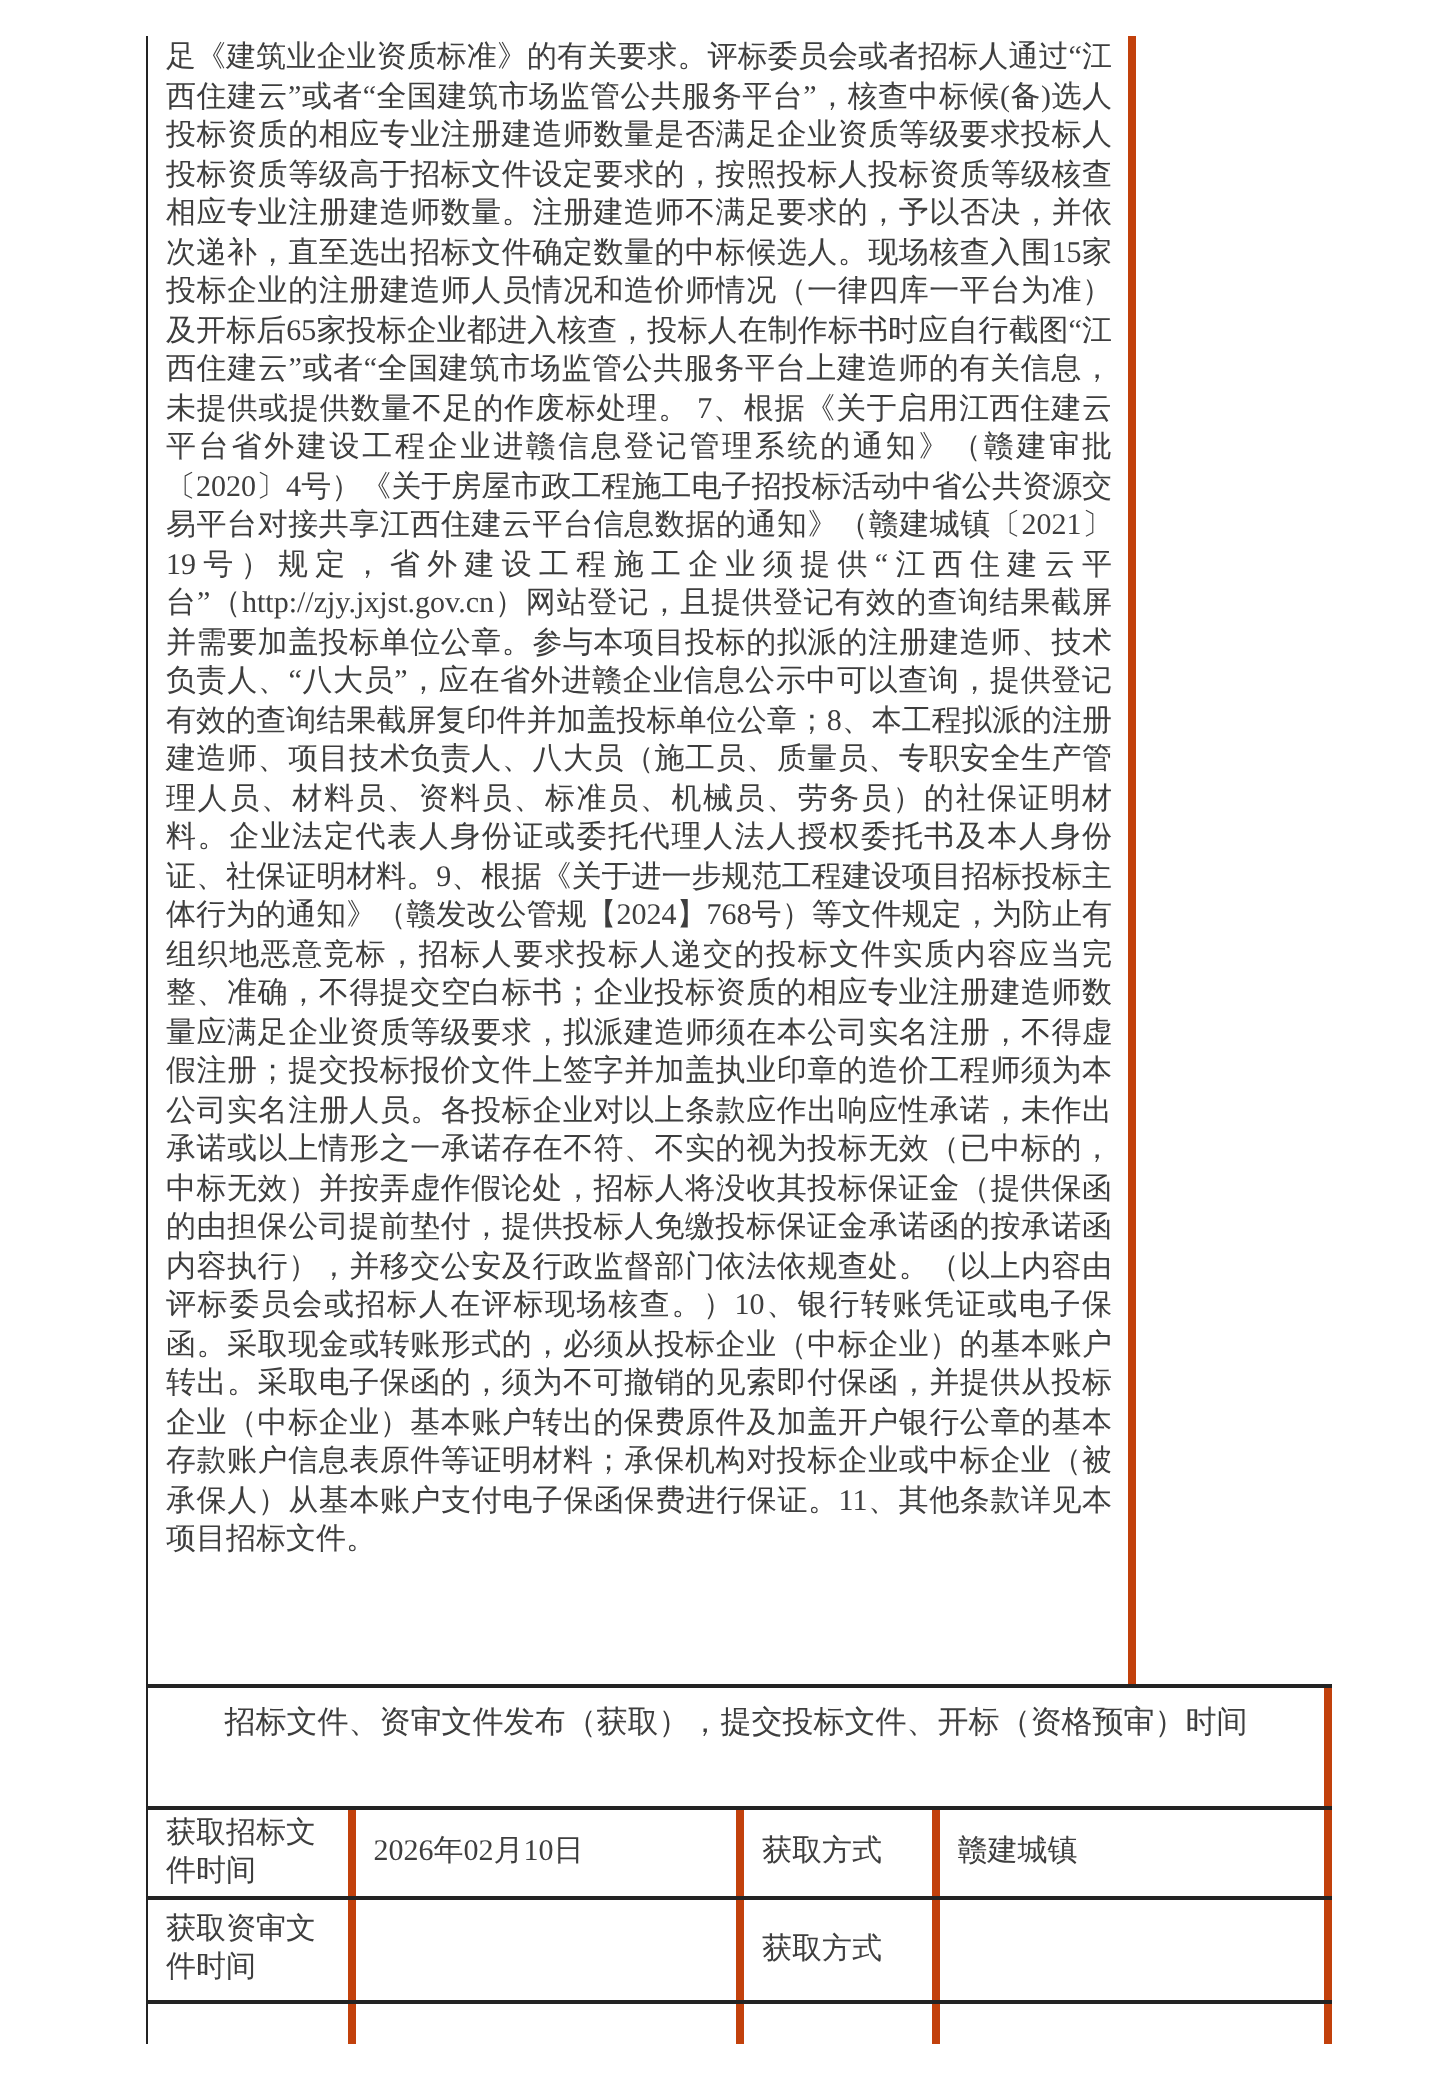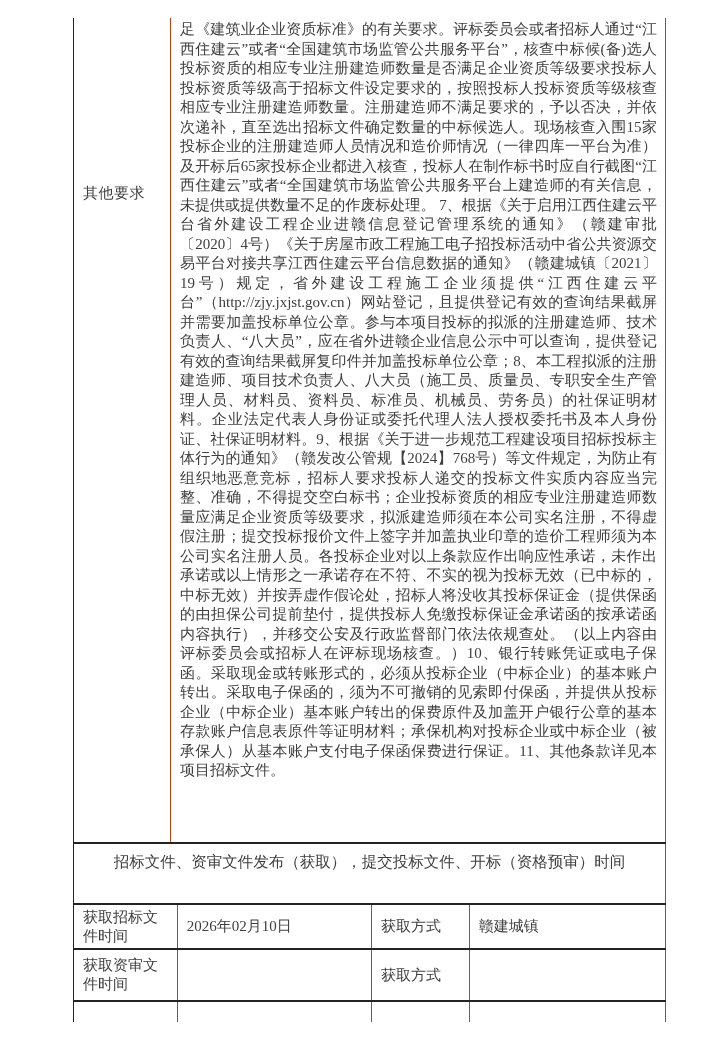--- a/index.html
+++ b/index.html
@@ -22,21 +22,21 @@
   }
   .row {
     display: flex;
     align-items: stretch;
     border-bottom: 2px solid #232323;
     box-sizing: border-box;
   }
   .row.no-bottom { border-bottom: none; }
   .cell {
     box-sizing: border-box;
-    border-right: 1px solid #c2410c;
+    border-right: 4px solid #c2410c;
   }
   .row .cell:first-child { border-left: 1px solid #232323; }
 
   
   .row-req { height: 826px; }
   .cell-req-label {
     width: 98px;
     padding: 166px 0 0 9px;
     font-size: 15px;
     letter-spacing: 0.5px;
@@ -79,23 +79,20 @@
     padding-right: 6px;
   }
 </style>
 </head>
 <body>
 
 <div class="page">
   <div class="tbl">
 
     <div class="row row-req">
-      <div class="cell cell-req-label">
-        <span>其他要求</span>
-      </div>
       <div class="cell cell-req-content">足《建筑业企业资质标准》的有关要求。评标委员会或者招标人通过“江西住建云”或者“全国建筑市场监管公共服务平台”，核查中标候(备)选人投标资质的相应专业注册建造师数量是否满足企业资质等级要求投标人投标资质等级高于招标文件设定要求的，按照投标人投标资质等级核查相应专业注册建造师数量。注册建造师不满足要求的，予以否决，并依次递补，直至选出招标文件确定数量的中标候选人。现场核查入围15家投标企业的注册建造师人员情况和造价师情况（一律四库一平台为准）及开标后65家投标企业都进入核查，投标人在制作标书时应自行截图“江西住建云”或者“全国建筑市场监管公共服务平台上建造师的有关信息，未提供或提供数量不足的作废标处理。 7、根据《关于启用江西住建云平台省外建设工程企业进赣信息登记管理系统的通知》（赣建审批〔2020〕4号）《关于房屋市政工程施工电子招投标活动中省公共资源交易平台对接共享江西住建云平台信息数据的通知》（赣建城镇〔2021〕19号）规定，省外建设工程施工企业须提供“江西住建云平台”（http://zjy.jxjst.gov.cn）网站登记，且提供登记有效的查询结果截屏并需要加盖投标单位公章。参与本项目投标的拟派的注册建造师、技术负责人、“八大员”，应在省外进赣企业信息公示中可以查询，提供登记有效的查询结果截屏复印件并加盖投标单位公章；8、本工程拟派的注册建造师、项目技术负责人、八大员（施工员、质量员、专职安全生产管理人员、材料员、资料员、标准员、机械员、劳务员）的社保证明材料。企业法定代表人身份证或委托代理人法人授权委托书及本人身份证、社保证明材料。9、根据《关于进一步规范工程建设项目招标投标主体行为的通知》（赣发改公管规【2024】768号）等文件规定，为防止有组织地恶意竞标，招标人要求投标人递交的投标文件实质内容应当完整、准确，不得提交空白标书；企业投标资质的相应专业注册建造师数量应满足企业资质等级要求，拟派建造师须在本公司实名注册，不得虚假注册；提交投标报价文件上签字并加盖执业印章的造价工程师须为本公司实名注册人员。各投标企业对以上条款应作出响应性承诺，未作出承诺或以上情形之一承诺存在不符、不实的视为投标无效（已中标的，中标无效）并按弄虚作假论处，招标人将没收其投标保证金（提供保函的由担保公司提前垫付，提供投标人免缴投标保证金承诺函的按承诺函内容执行），并移交公安及行政监督部门依法依规查处。（以上内容由评标委员会或招标人在评标现场核查。）10、银行转账凭证或电子保函。采取现金或转账形式的，必须从投标企业（中标企业）的基本账户转出。采取电子保函的，须为不可撤销的见索即付保函，并提供从投标企业（中标企业）基本账户转出的保费原件及加盖开户银行公章的基本存款账户信息表原件等证明材料；承保机构对投标企业或中标企业（被承保人）从基本账户支付电子保函保费进行保证。11、其他条款详见本项目招标文件。</div>
     </div>
 
     <div class="row row-header">
       <div class="cell cell-header">招标文件、资审文件发布（获取），提交投标文件、开标（资格预审）时间</div>
     </div>
 
     <div class="row row-r3">
       <div class="cell c1 fcell">
         <span>获取招标文件时间</span>

